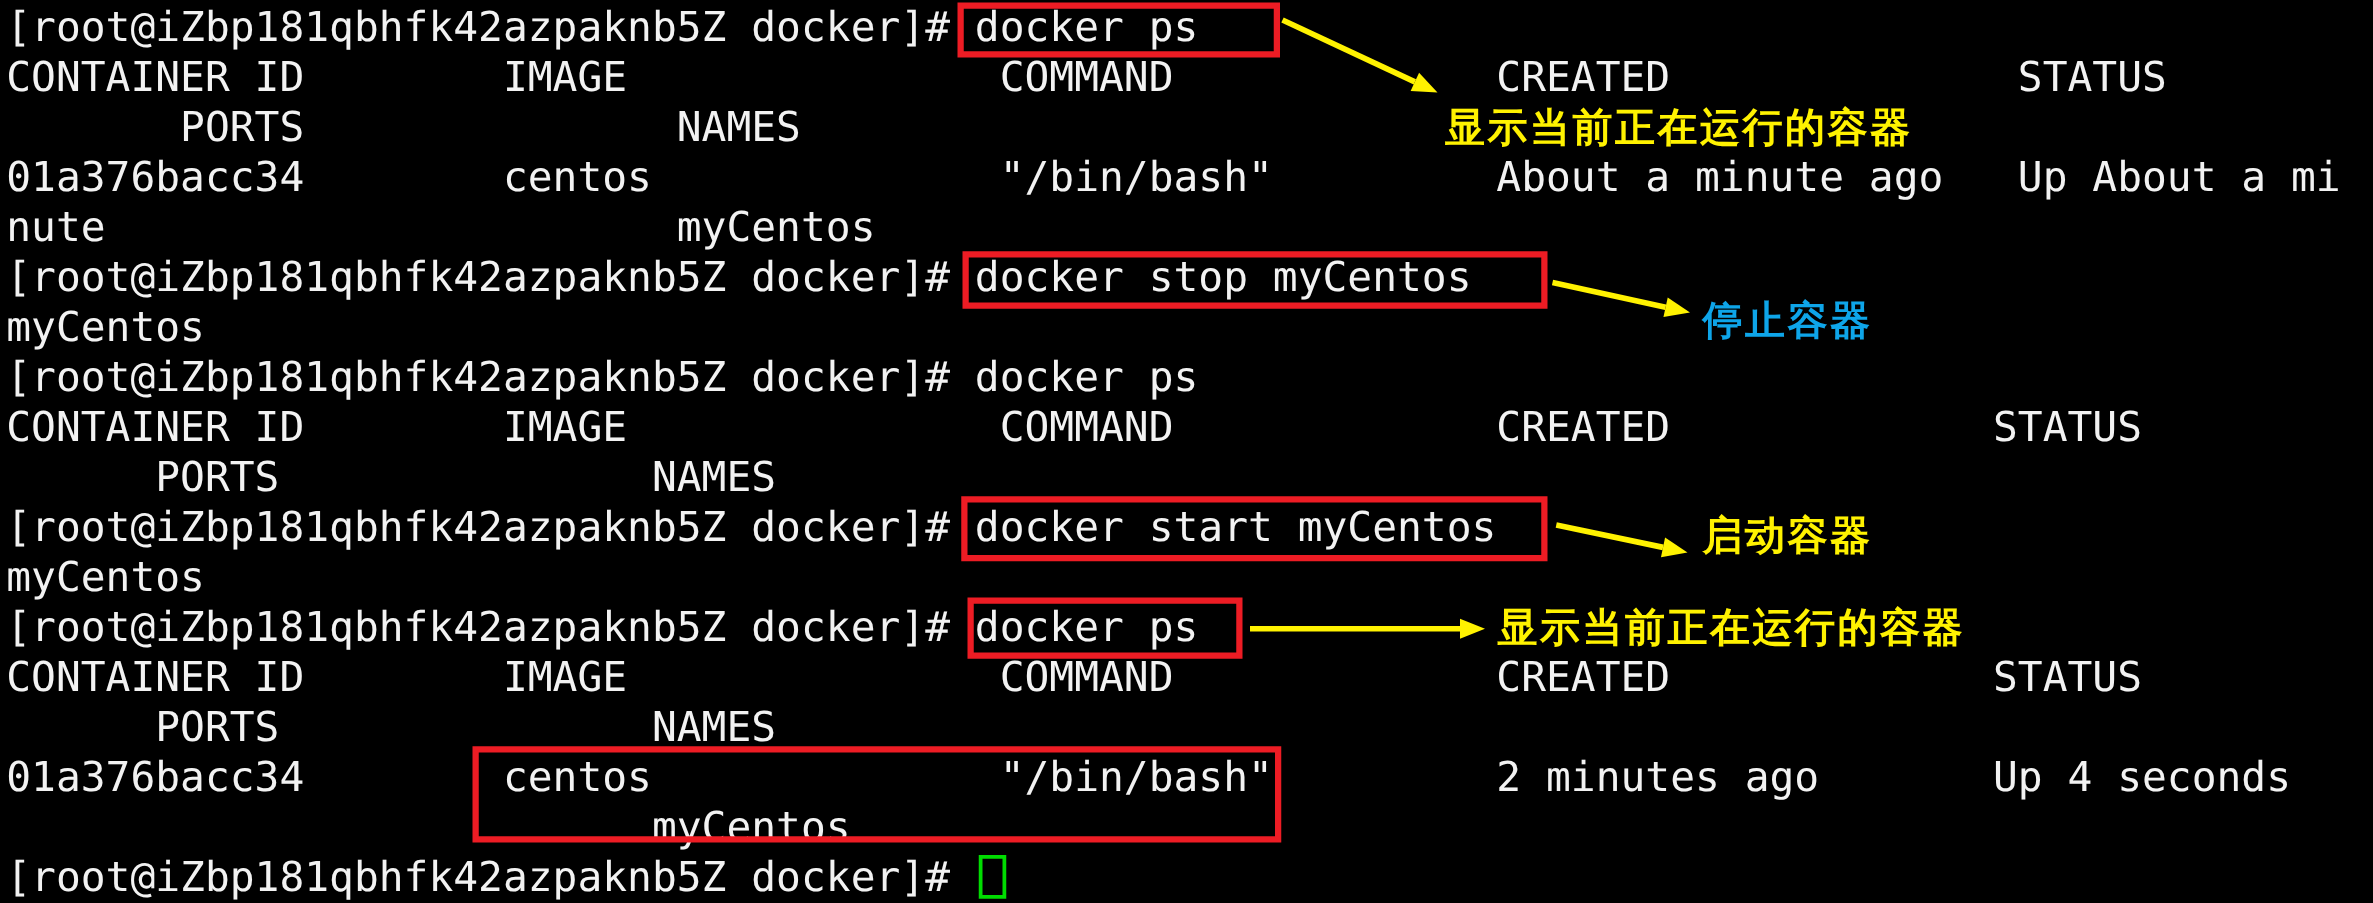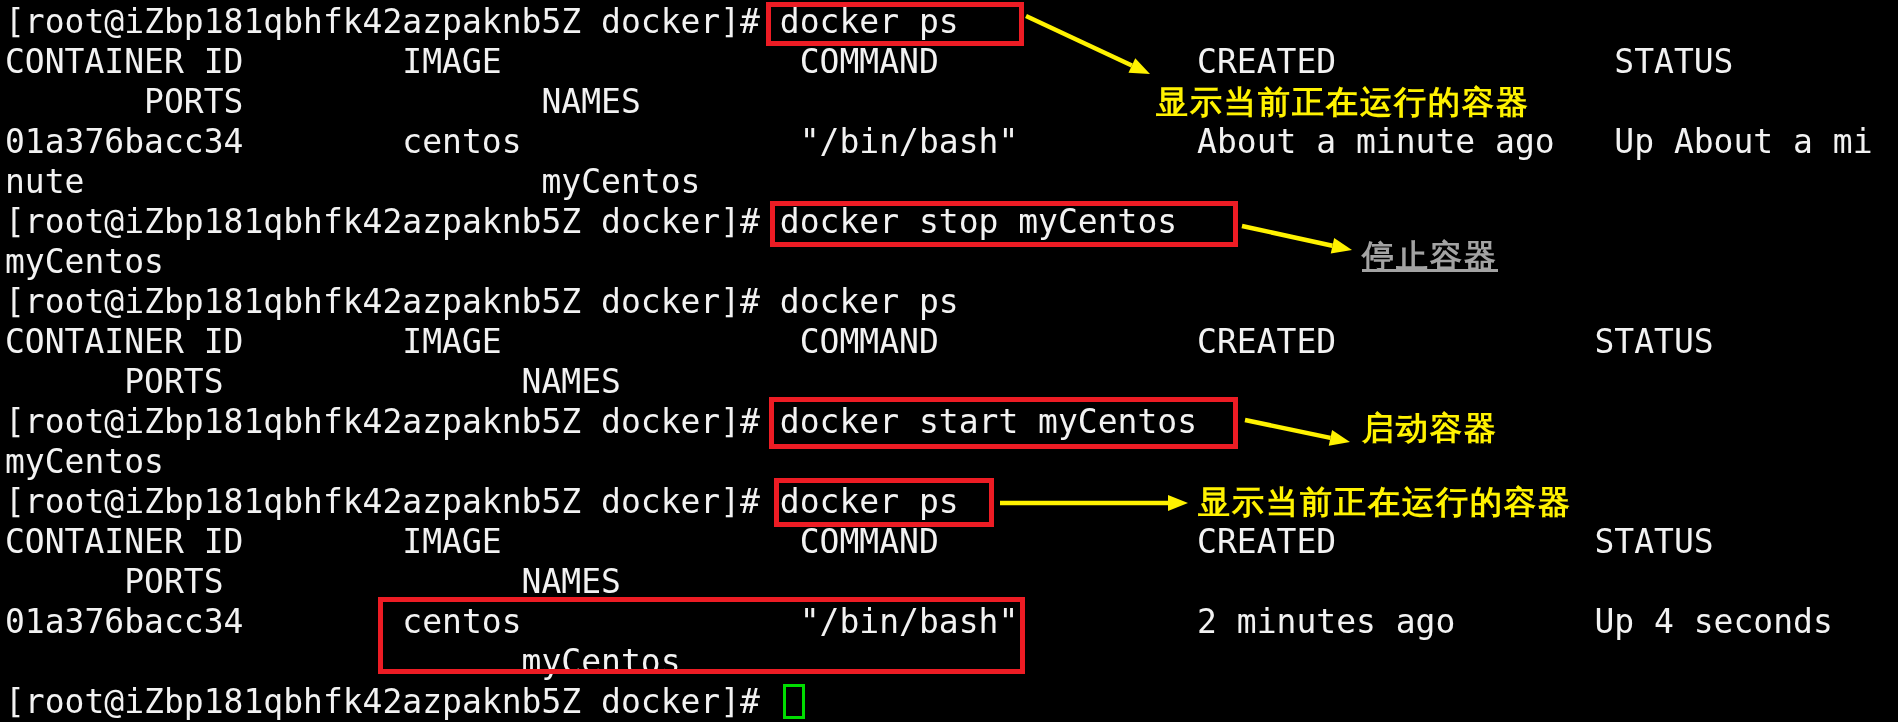--- a/index.html
+++ b/index.html
@@ -73,18 +73,18 @@
       <polygon points="1150,74 1128.4943282654178,72.77277416732004 1135.2732900078406,58.27982147662341" fill="#fff200"></polygon>
       <line x1="1242" y1="226" x2="1332.4596847718" y2="245.7366584956655" stroke="#fff200" stroke-width="4.5"></line>
       <polygon points="1352,250 1330.7543481700664,253.55278458694542 1334.1650213735338,237.92053240438557" fill="#fff200"></polygon>
       <line x1="1245" y1="420" x2="1330.4250572890821" y2="437.89858343199813" stroke="#fff200" stroke-width="4.5"></line>
       <polygon points="1350,442 1328.7844906618814,445.7285605163653 1332.065623916283,430.068606347631" fill="#fff200"></polygon>
       <line x1="1000" y1="503" x2="1168" y2="503" stroke="#fff200" stroke-width="4.5"></line>
       <polygon points="1188,503 1168,511 1168,495" fill="#fff200"></polygon>
     </svg>
 
   <span class="cnlabel" style="left: 1156px; top: 86px; color: rgb(255, 242, 0);">显示当前正在运行的容器</span>
-  <span class="cnlabel" style="left: 1362px; top: 240px; color: #a3a3a3; text-decoration: underline;">停止容器</span>
+  <span class="cnlabel" style="left: 1362px; top: 240px; color: #0ea5e9;">停止容器</span>
   <span class="cnlabel" style="left: 1362px; top: 412px; color: rgb(255, 242, 0); text-align: center;">启动容器</span>
   <span class="cnlabel" style="left: 1198px; top: 486px; color: rgb(255, 242, 0);">显示当前正在运行的容器</span>
 
   <div class="cursor" style="display: block; border-color: rgb(0, 221, 0);"></div>
 </div>
 
 </body></html>

